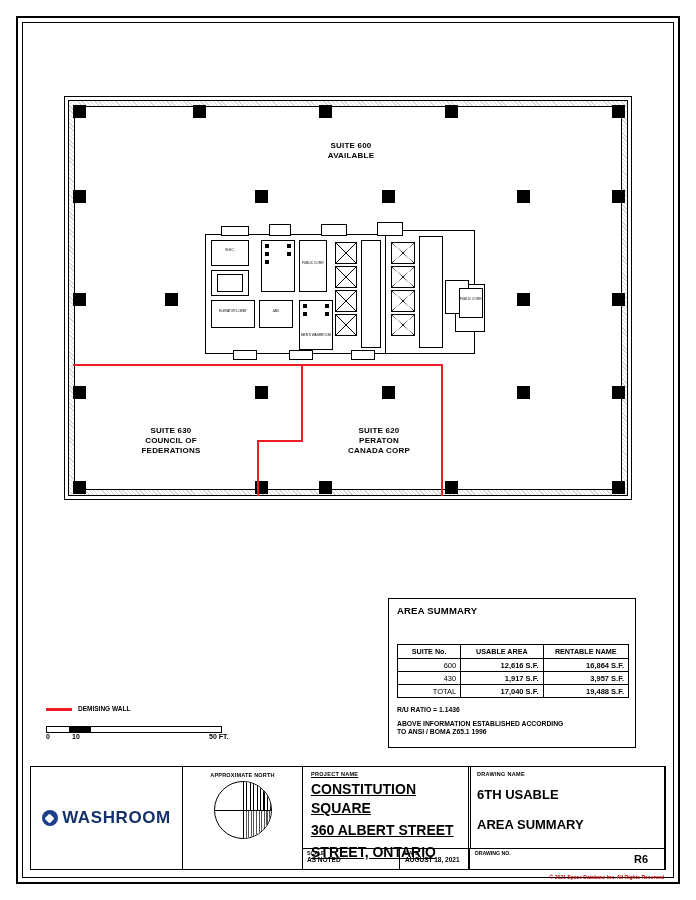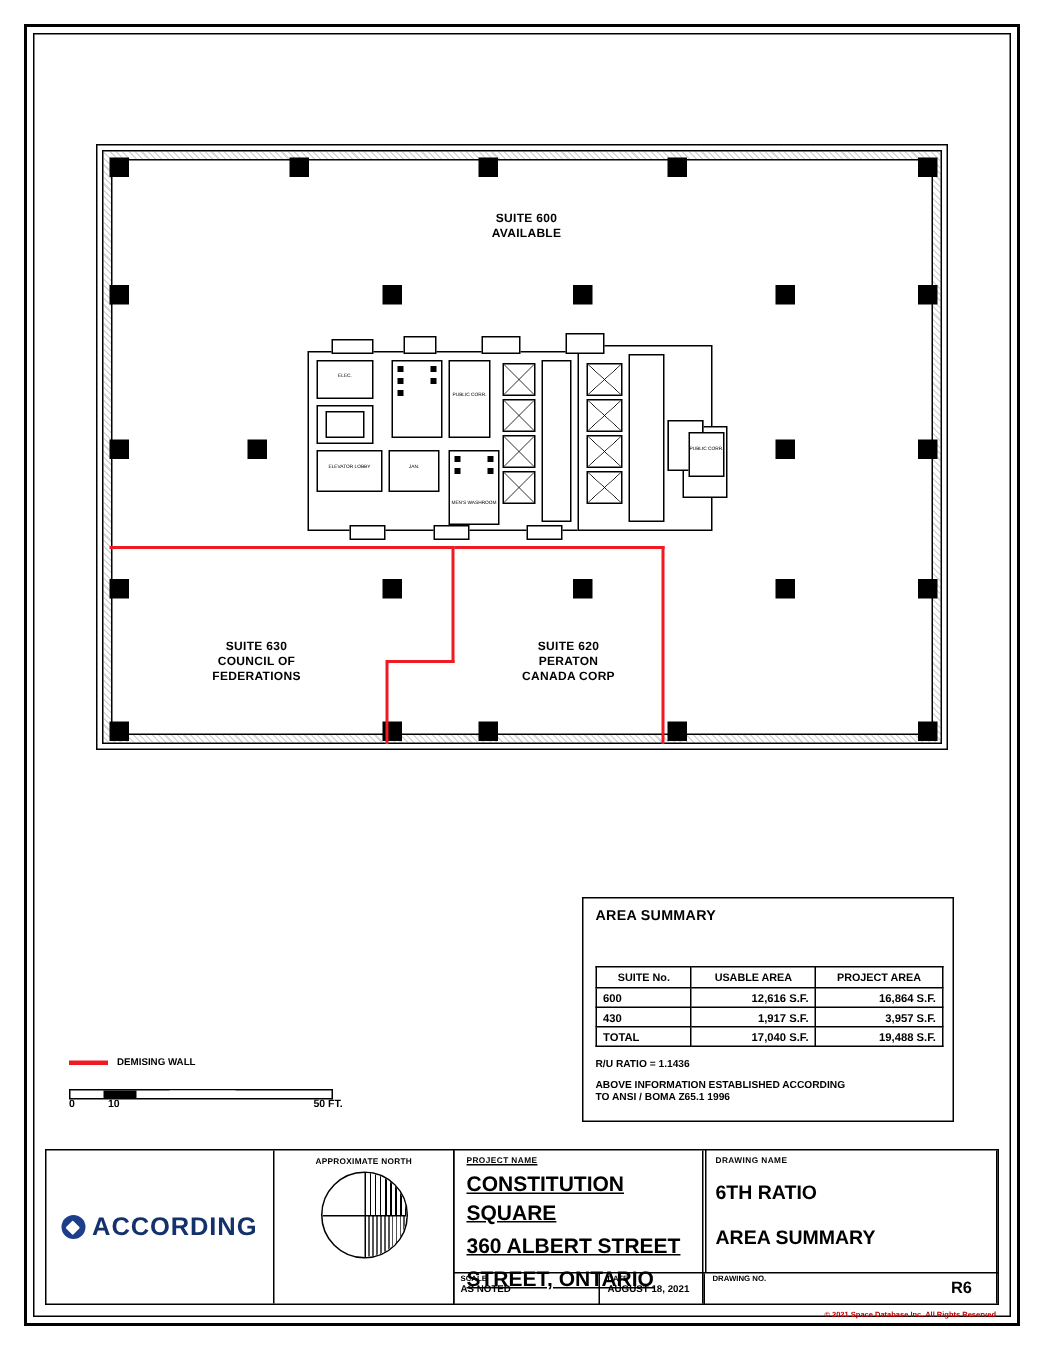--- a/index.html
+++ b/index.html
@@ -32,21 +32,21 @@
       linear-gradient(to bottom right,transparent calc(50% - 0.4px),#000 50%,transparent calc(50% + 0.4px));}
   .stair{position:absolute;border:1px solid #000;box-sizing:border-box;background:
       repeating-linear-gradient(to bottom,#000 0 0.6px,#fff 0.6px 3px);}
 
   
   #summary{position:absolute;left:388px;top:598px;width:248px;height:150px;border:1px solid #000;background:#fff;box-sizing:border-box;padding:6px 8px;}
   #summary h3{margin:0 0 6px 0;font-size:9.5px;font-weight:bold;letter-spacing:.2px;}
   #summary table{border-collapse:collapse;width:232px;font-size:7.5px;margin-top:28px;}
   #summary th{border:1px solid #000;font-size:7.2px;padding:2px 3px;font-weight:bold;text-align:center;}
   #summary td{border:1px solid #000;padding:1.5px 4px;font-size:7.5px;}
-  #summary td.n{text-align:left;font-weight:bold;}
+  #summary td.n{text-align:right;font-weight:normal;}
   #summary td.v{text-align:right;font-weight:bold;}
   #summary .notes{margin-top:7px;font-size:6.8px;line-height:8.6px;font-weight:bold;}
 
   
   #legend{position:absolute;left:46px;top:705px;font-size:6.5px;font-weight:bold;}
   #legend .swatch{display:inline-block;width:26px;height:3px;background:#ee1b24;vertical-align:middle;margin-right:6px;}
   #scalebar{position:absolute;left:46px;top:726px;width:210px;}
   #scalebar .bar{position:relative;height:7px;border:1px solid #000;box-sizing:border-box;background:#fff;width:176px;}
   #scalebar .bar .fill{position:absolute;left:22px;top:0;width:22px;height:100%;background:#000;}
   #scalebar .bar .fill2{position:absolute;left:66px;top:0;width:44px;height:100%;background:#fff;}
@@ -214,21 +214,21 @@
     <div class="k" style="left:146px;top:128px;width:24px;height:10px"></div>
   </div>
 
   <div id="summary">
     <h3>AREA SUMMARY</h3>
     <table>
       <thead>
         <tr>
           <th style="width:62px">SUITE No.</th>
           <th style="width:84px">USABLE AREA</th>
-          <th style="width:86px">PROJECT AREA</th>
+          <th style="width:86px">RENTABLE NAME</th>
         </tr>
       </thead>
       <tbody>
         <tr>
           <td class="n">600</td>
           <td class="v">12,616  S.F.</td>
           <td class="v">16,864  S.F.</td>
         </tr>
         <tr>
           <td class="n">430</td>
@@ -261,21 +261,21 @@
       <span style="left:26px">10</span>
       <span style="left:163px">50 FT.</span>
     </div>
   </div>
 
   <div id="title">
 
     <div class="cell tb-logo">
       <div class="logo-wrap">
         <span class="logo-mark"></span>
-        <span class="logo-text">ACCORDING</span>
+        <span class="logo-text">WASHROOM</span>
       </div>
     </div>
 
     <div class="cell tb-north">
       <div class="cap">APPROXIMATE NORTH</div>
       <div class="compass">
         <div class="q"></div>
         <div class="q2"></div>
         <div class="vline"></div>
         <div class="hline"></div>
@@ -284,21 +284,21 @@
 
     <div class="cell tb-proj">
       <div class="cap">PROJECT NAME</div>
       <div class="l">CONSTITUTION SQUARE</div>
       <div class="l">360 ALBERT STREET</div>
       <div class="l">STREET, ONTARIO</div>
     </div>
 
     <div class="cell tb-draw">
       <div class="cap">DRAWING NAME</div>
-      <div class="l">6TH RATIO</div>
+      <div class="l">6TH USABLE</div>
       <div class="l">AREA SUMMARY</div>
     </div>
   </div>
 
   <div class="tb-sep"></div>
   <div class="tb-sep2"></div>
 
   <div id="title-bottom">
     <div class="c" style="width:98px">
       <div class="cap">SCALE</div>

